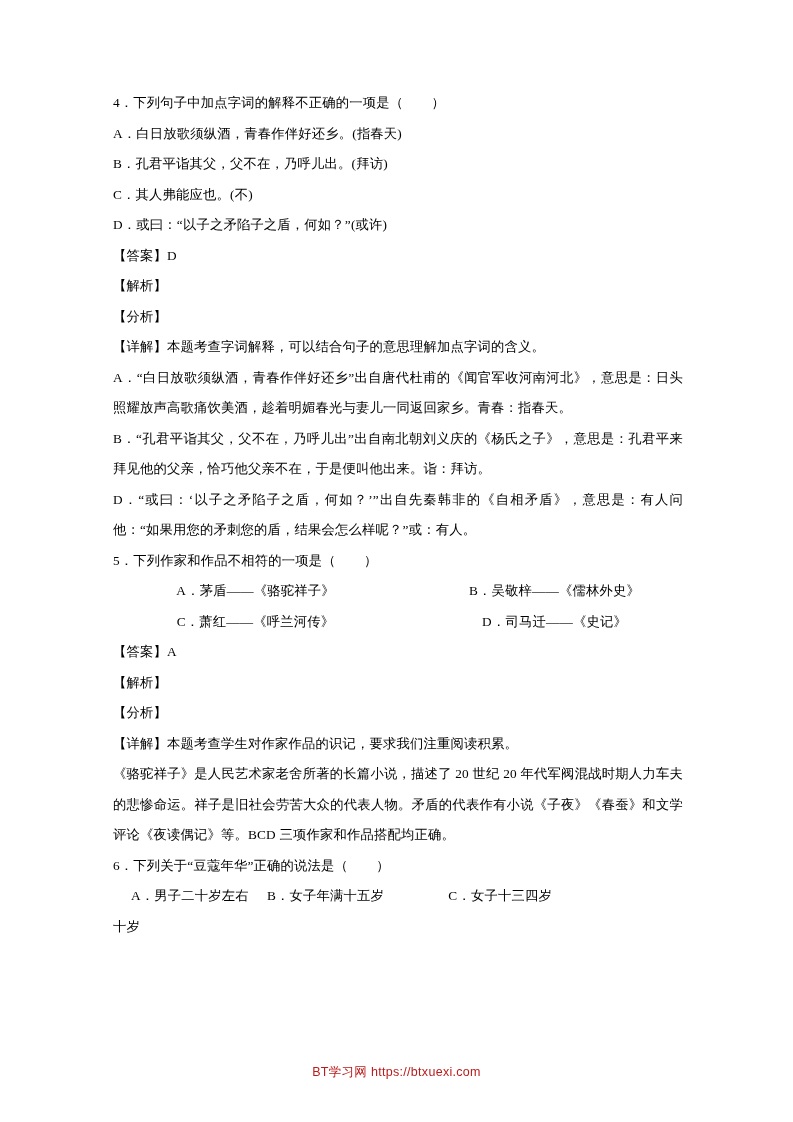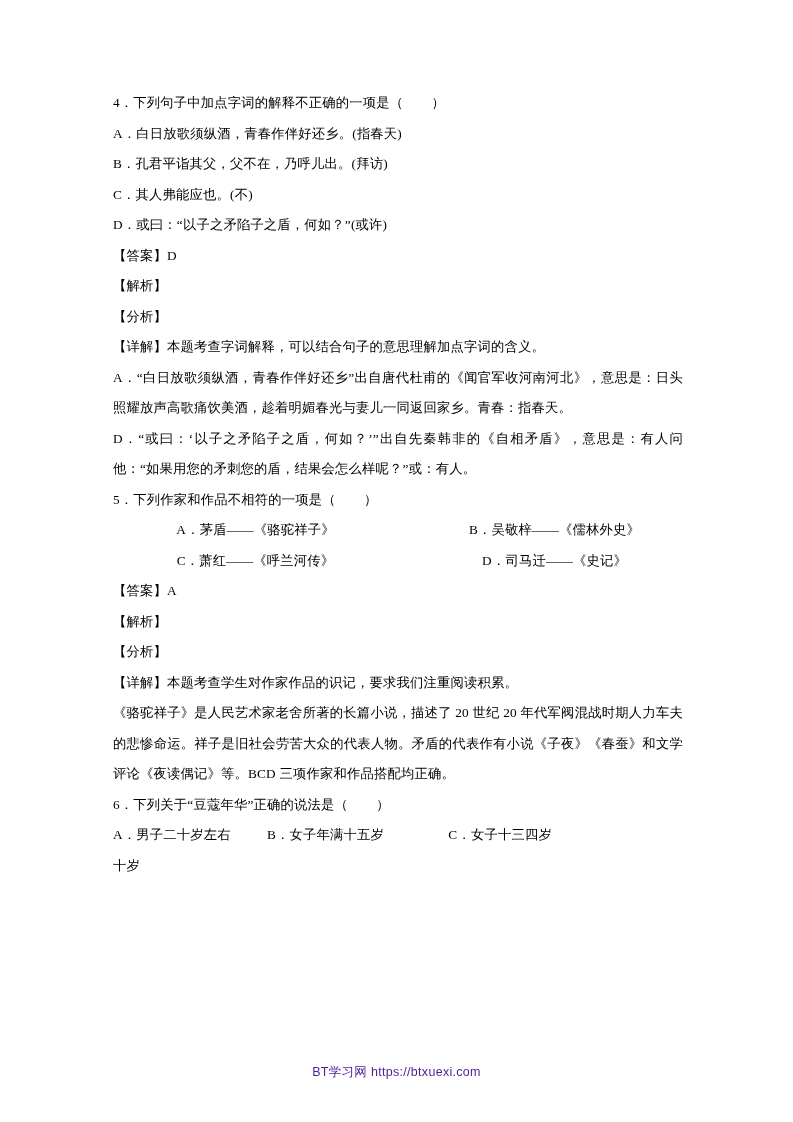--- a/index.html
+++ b/index.html
@@ -48,52 +48,53 @@
     text-align: center;
   }
   .opt-row .col.second {
     padding-left: 28px;
     box-sizing: border-box;
   }
   .opt-row4 {
     display: flex;
     width: 100%;
   }
-  .opt-row4 .c1 { flex: 0 0 27%; }
+  .opt-row4 .c1 { flex: 0 0 27%; text-align: center; }
   .opt-row4 .c2 { flex: 0 0 25%; }
   .opt-row4 .c3 { flex: 0 0 25%; text-align: right; }
   .opt-row4 .c4 { flex: 0 0 23%; }
   .footer {
     position: absolute;
     left: 0;
     top: 1064px;
     width: 793px;
     text-align: center;
     font-size: 12.5px;
-    color: #4c1d95;
+    color: #b91c1c;
     font-family: "Liberation Sans", sans-serif;
     letter-spacing: 0.3px;
   }
 </style>
 </head>
 <body>
 
 <div class="page">
   <div class="doc">
 
     <p class="line para indent-q">4．下列句子中加点字词的解释不正确的一项是（        ）</p>
     <p class="line para">A．白日放歌须纵酒，青春作伴好还乡。(指春天)</p>
     <p class="line para">B．孔君平诣其父，父不在，乃呼儿出。(拜访)</p>
     <p class="line para">C．其人弗能应也。(不)</p>
     <p class="line para">D．或曰：“以子之矛陷子之盾，何如？”(或许)</p>
     <p class="line para">【答案】D</p>
     <p class="line para">【解析】</p>
     <p class="line para">【分析】</p>
     <p class="line para">【详解】本题考查字词解释，可以结合句子的意思理解加点字词的含义。</p>
     <p class="line para">A．“白日放歌须纵酒，青春作伴好还乡”出自唐代杜甫的《闻官军收河南河北》，意思是：日头照耀放声高歌痛饮美酒，趁着明媚春光与妻儿一同返回家乡。青春：指春天。</p>
+    <p class="line para">B．“孔君平诣其父，父不在，乃呼儿出”出自南北朝刘义庆的《杨氏之子》，意思是：孔君平来拜见他的父亲，恰巧他父亲不在，于是便叫他出来。诣：拜访。</p>
     <p class="line para">D．“或曰：‘以子之矛陷子之盾，何如？’”出自先秦韩非的《自相矛盾》，意思是：有人问他：“如果用您的矛刺您的盾，结果会怎么样呢？”或：有人。</p>
 
     <p class="line para indent-q">5．下列作家和作品不相符的一项是（        ）</p>
     <div class="line opt-row">
       <div class="col">A．茅盾——《骆驼祥子》</div>
       <div class="col second">B．吴敬梓——《儒林外史》</div>
     </div>
     <div class="line opt-row">
       <div class="col">C．萧红——《呼兰河传》</div>
       <div class="col second">D．司马迁——《史记》</div>

